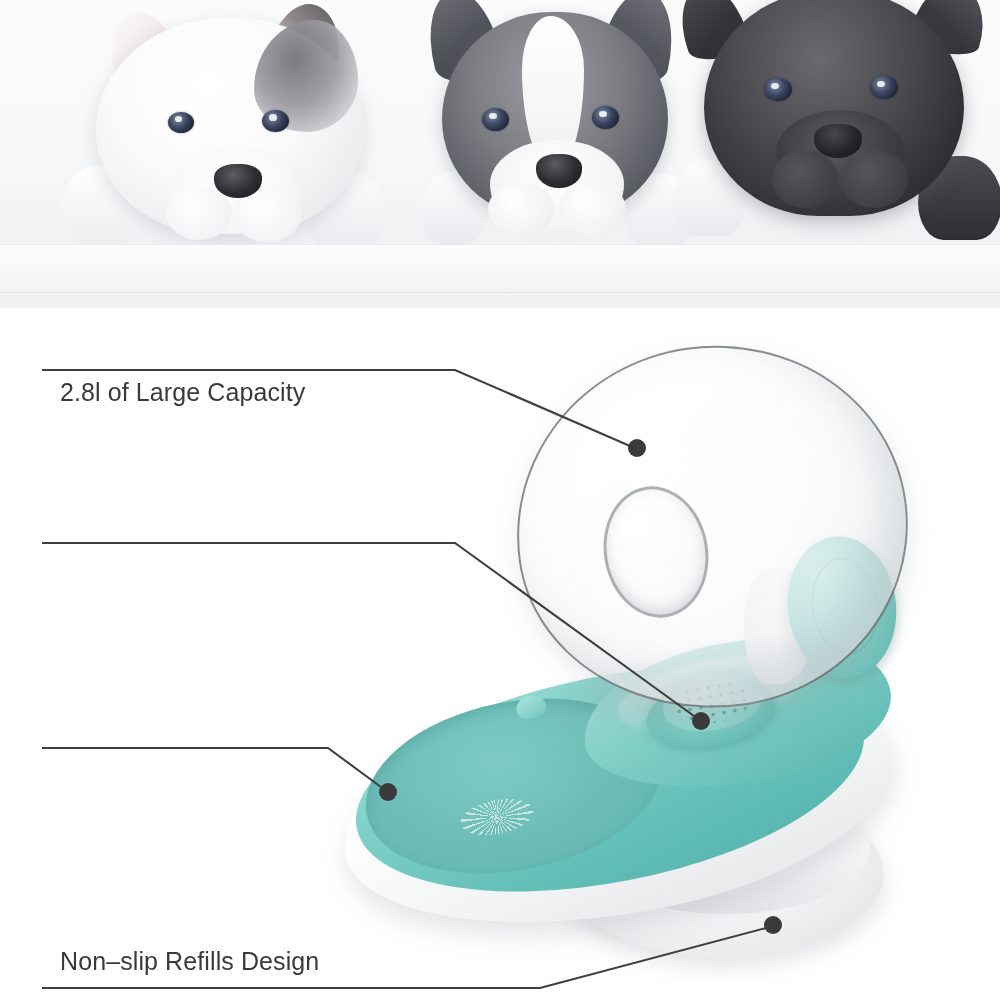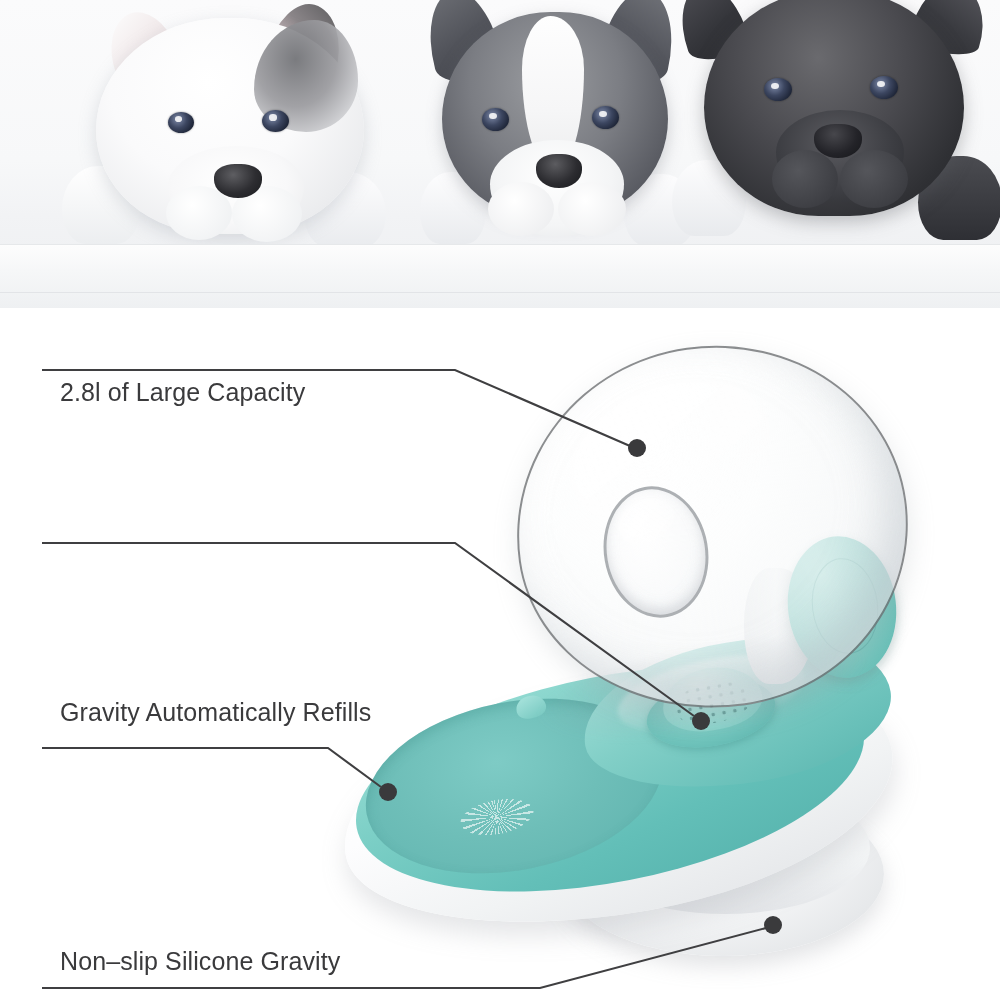--- a/index.html
+++ b/index.html
@@ -435,16 +435,15 @@
     <circle class="leader-dot" cx="701" cy="721" r="9"></circle>
 
     <path class="leader-line" d="M42 748 L328 748 L381 787"></path>
     <circle class="leader-dot" cx="388" cy="792" r="9"></circle>
 
     <path class="leader-line" d="M42 988 L540 988 L766 928"></path>
     <circle class="leader-dot" cx="773" cy="925" r="9"></circle>
   </svg>
 
   <div class="callout-label" id="lbl0">2.8l of Large Capacity</div>
-  <div class="callout-label" id="lbl2">Gravity Automatically Refills</div>
-  <div class="callout-label" id="lbl3">Non–slip Silicone Gravity</div>
+  <div class="callout-label" id="lbl3">Non–slip Refills Design</div>
 
 </div>
 
 </body></html>

